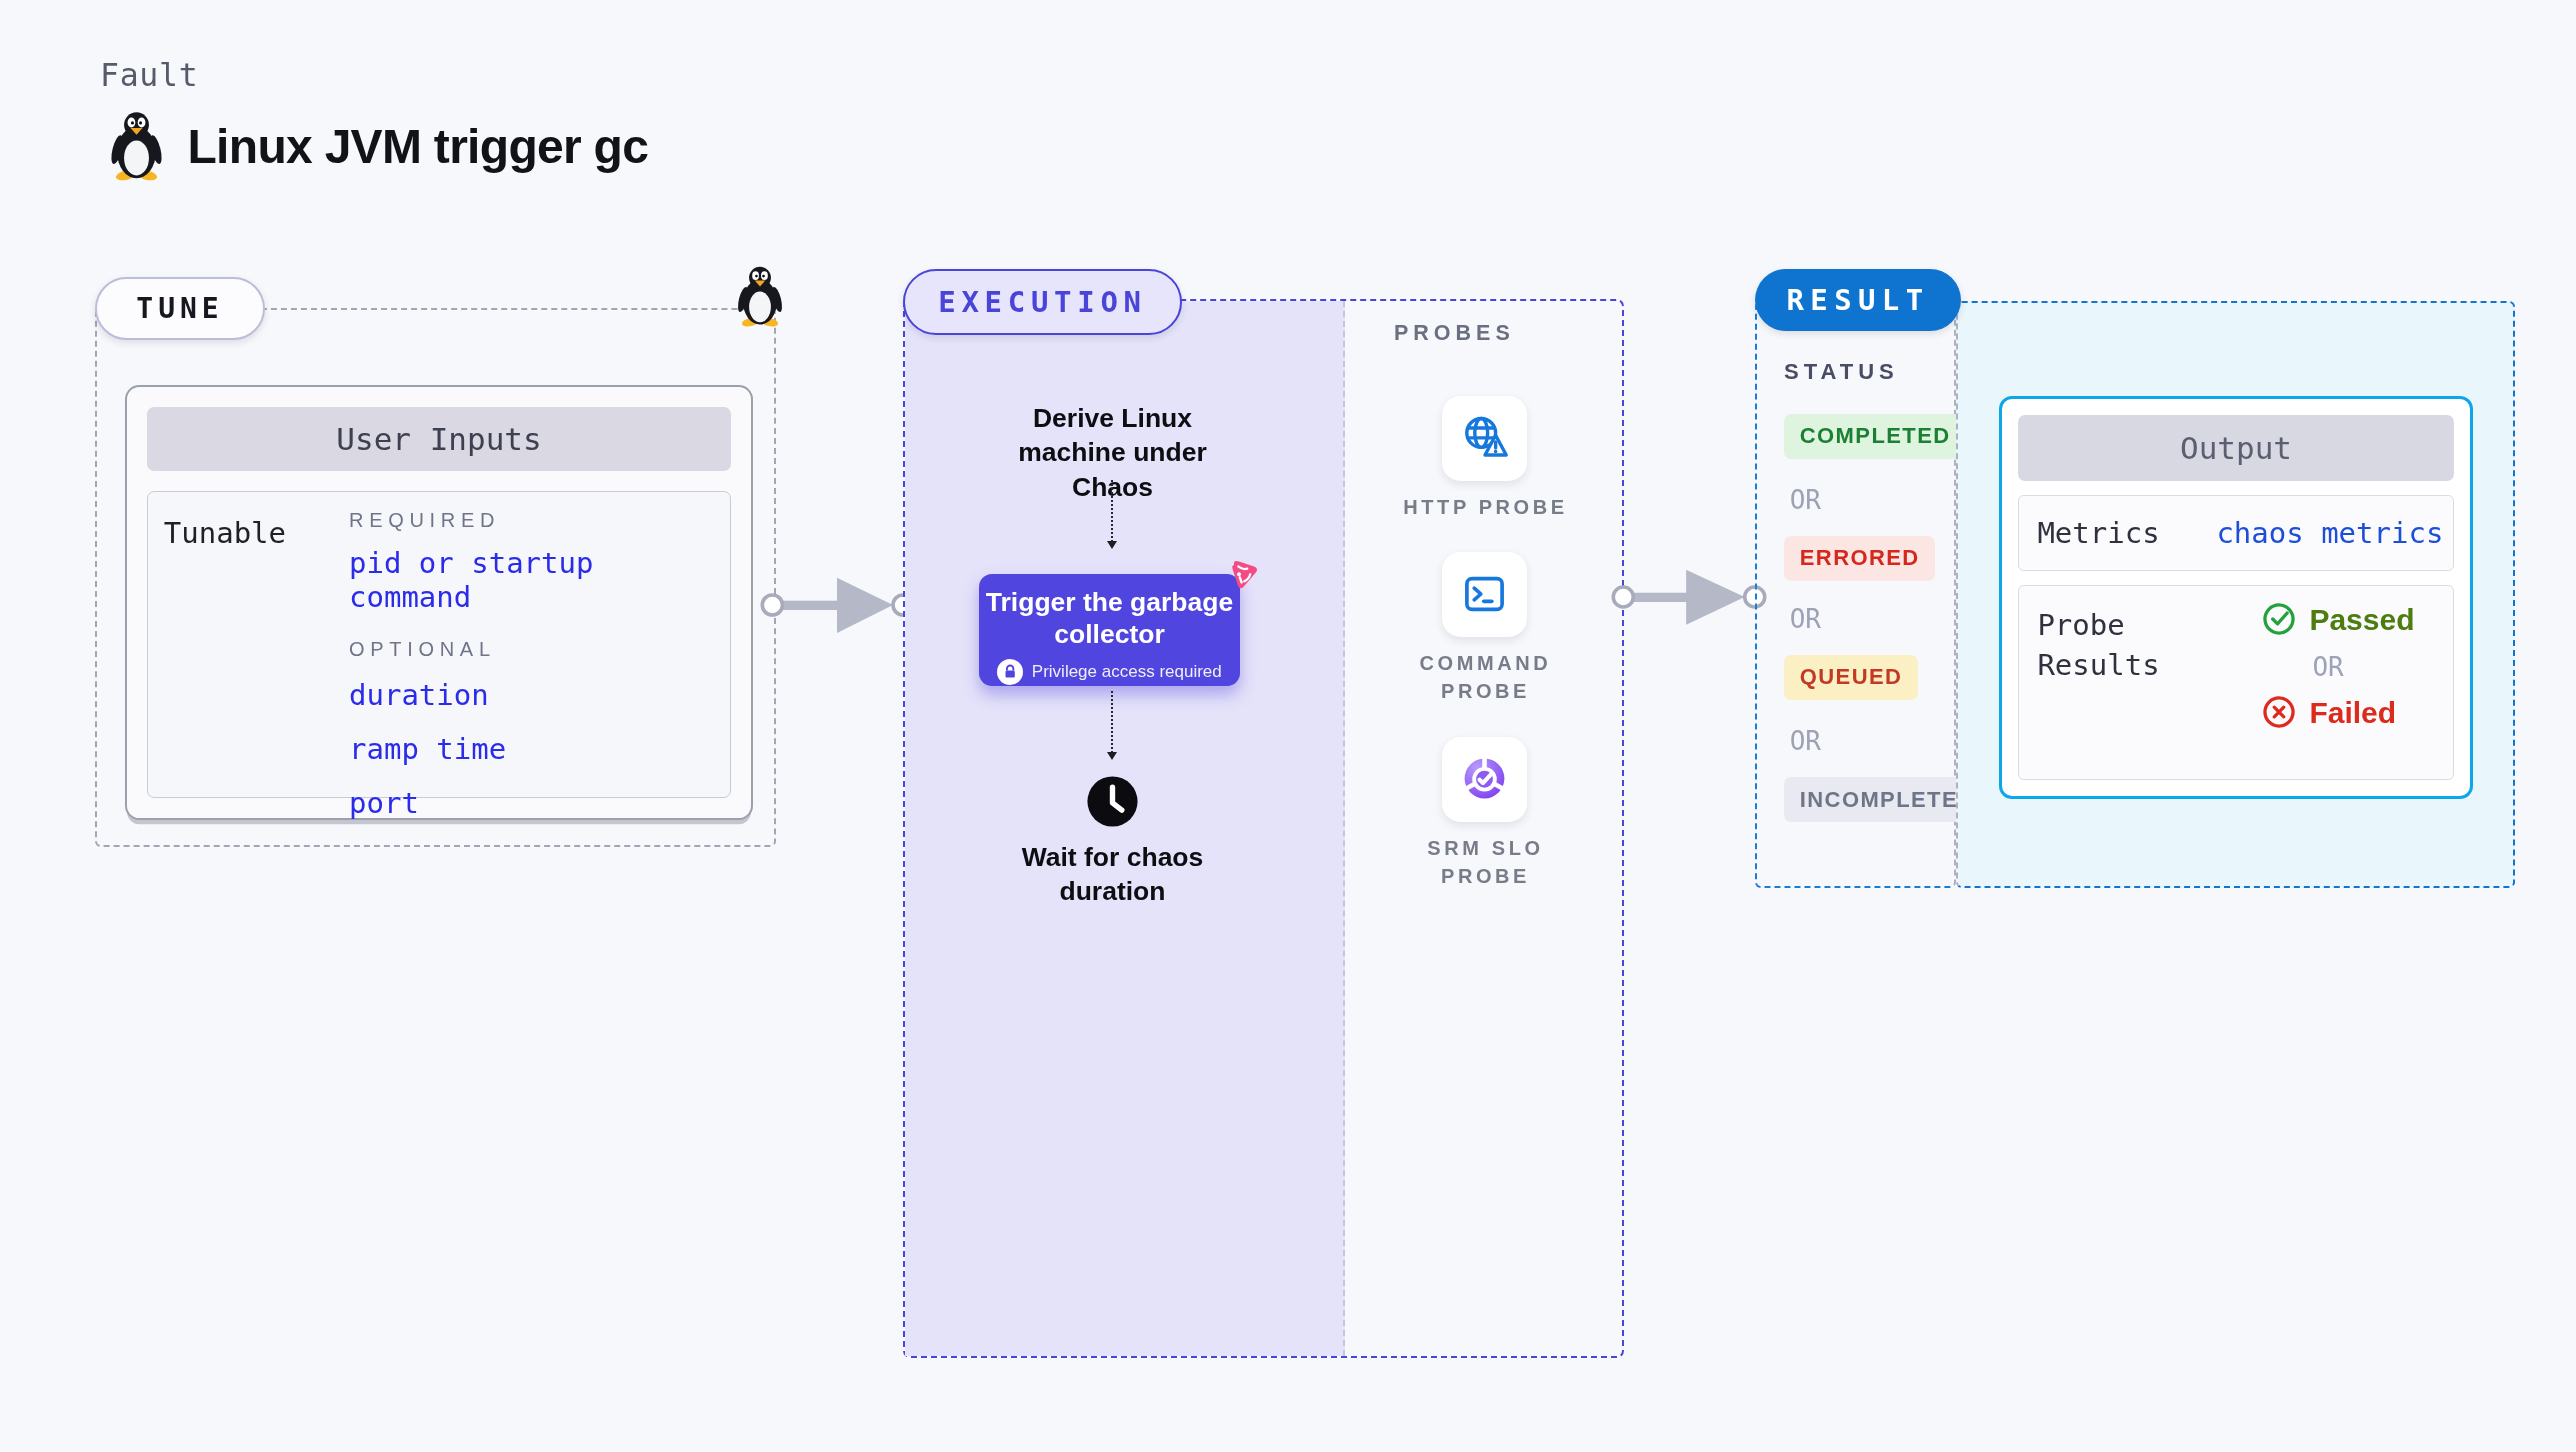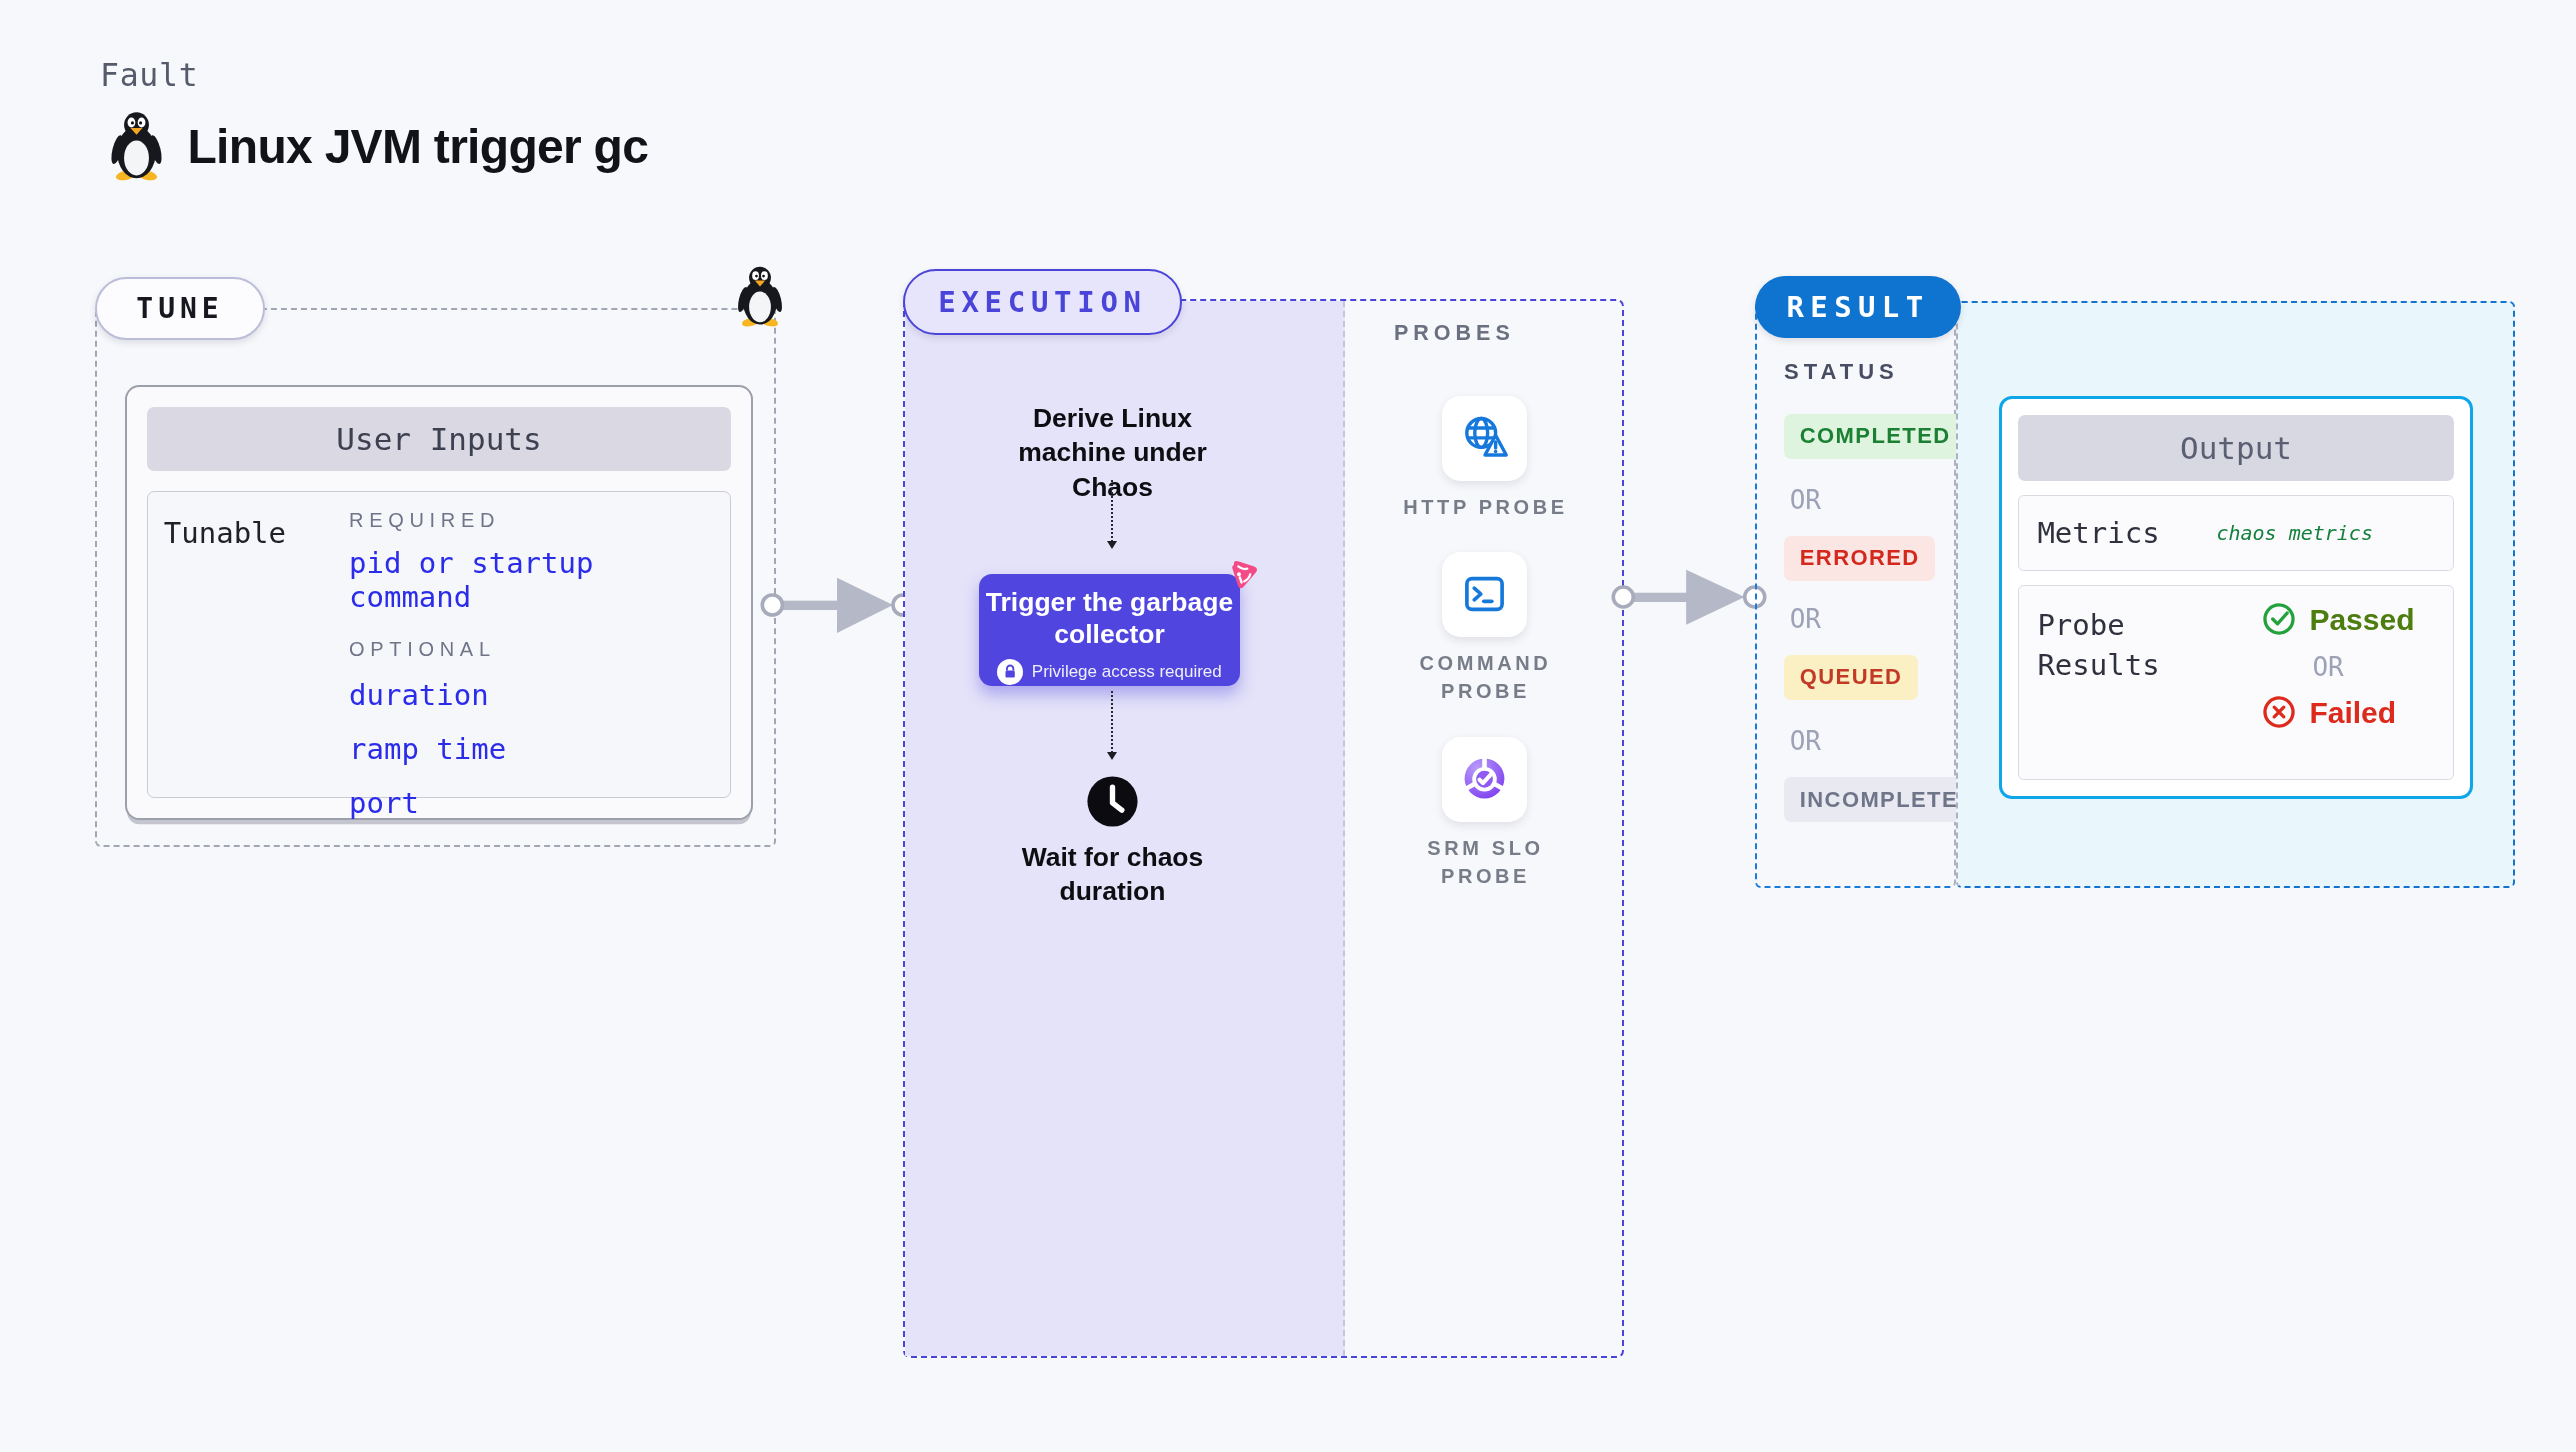--- a/index.html
+++ b/index.html
@@ -51,21 +51,21 @@
   .st-queued{background:#FAF0C4;color:#C23A26;margin-bottom:26px;}
   .st-incompleted{background:#E9E9F1;color:#6F7589;}
   .or-text{font-family:"DejaVu Sans Mono",monospace;font-size:26px;color:#9DA2B6;margin-bottom:21.5px;margin-left:5.7px;}
   .output-region{background:#E9F6FC;border:2.9px dashed #1573D0;border-left-color:#AEB2C0;border-radius:5.7px;box-sizing:border-box;}
   .output-card{background:#FFFFFF;border:3.6px solid #0CA6E9;border-radius:13px;box-sizing:border-box;padding:15.8px;}
   .output-header{height:66px;background:#D8D8E2;border-radius:7.2px;display:flex;align-items:center;justify-content:center;font-family:"DejaVu Sans Mono",monospace;font-size:31px;font-weight:500;color:#5A5F71;}
   .out-row{margin-top:14.3px;border:1.4px solid #D9DBE2;border-radius:5.7px;background:#FBFBFD;display:flex;box-sizing:border-box;}
   .metrics-row{height:76px;align-items:center;}
   .probe-row{height:195px;}
   .out-label{font-family:"DejaVu Sans Mono",monospace;font-size:29px;color:#2F323E;padding-left:18.6px;width:179px;flex:0 0 auto;line-height:1.35;}
-  .metrics-value{font-family:"DejaVu Sans Mono",monospace;font-size:20px;color:#15803d;cursor:pointer;font-style:italic;}
+  .metrics-value{font-family:"DejaVu Sans Mono",monospace;font-size:29px;color:#1d4ed8;cursor:pointer;}
   .value-col{display:flex;flex-direction:column;align-items:flex-start;padding-left:46px;padding-top:15.8px;}
   .val-row{display:flex;align-items:center;gap:13px;}
   .passed-text{font-size:30px;font-weight:bold;color:#4d7c0f;}
   .failed-text{font-size:30px;font-weight:bold;color:#DC2A1C;}
   .or-small{font-family:"DejaVu Sans Mono",monospace;font-size:26px;color:#9DA2B6;margin:14.3px 0 13px 50px;}
 </style>
 </head>
 <body>
 
 <div id="canvas">
@@ -242,21 +242,21 @@
     <div class="or-text">OR</div>
     <div class="status-badge st-errored">ERRORED</div>
     <div class="or-text">OR</div>
     <div class="status-badge st-queued">QUEUED</div>
     <div class="or-text">OR</div>
     <div class="status-badge st-incompleted">INCOMPLETED</div>
   </div>
 
   <div class="abs output-region" style="left:1956px;top:301px;width:559px;height:587px;"></div>
 
-  <div class="abs pill result-pill" style="left:1755px;top:276px;width:206px;height:62px;text-align:center;">
+  <div class="abs pill result-pill" style="left:1755px;top:269px;width:206px;height:62px;text-align:center;">
     <span>RESULT</span>
   </div>
 
   <div class="abs output-card" style="left:1999px;top:396px;width:474px;height:403px;">
     <div class="output-header">
       <span>Output</span>
     </div>
     <div class="out-row metrics-row">
       <div class="out-label">Metrics</div>
       <div class="metrics-value">chaos metrics</div>

